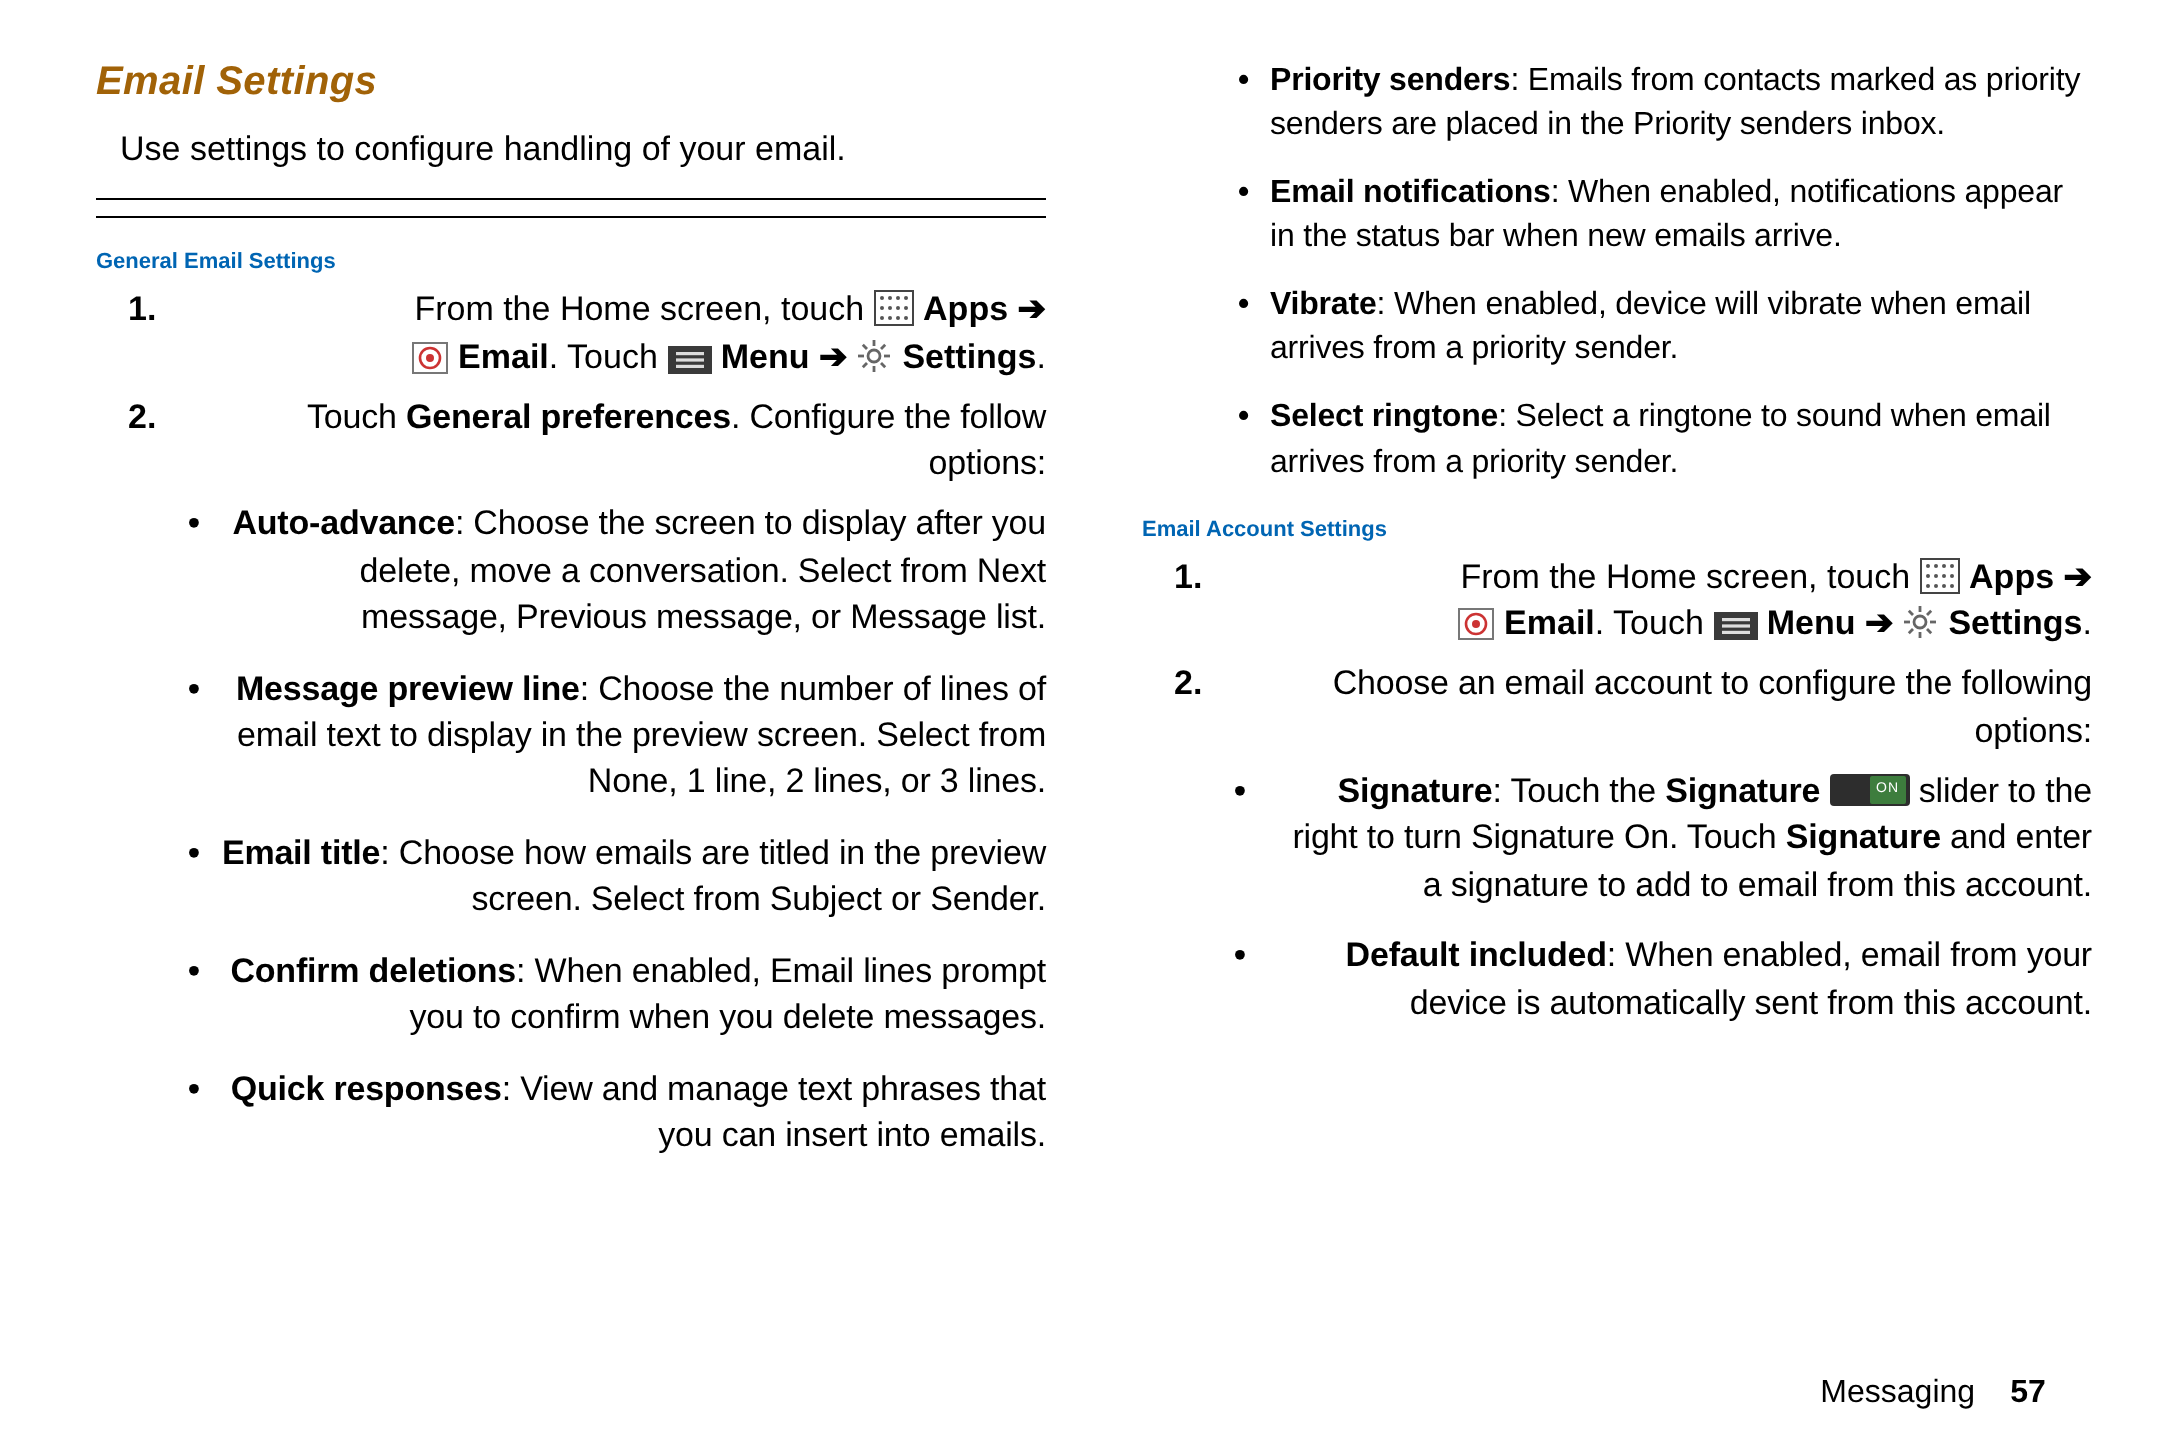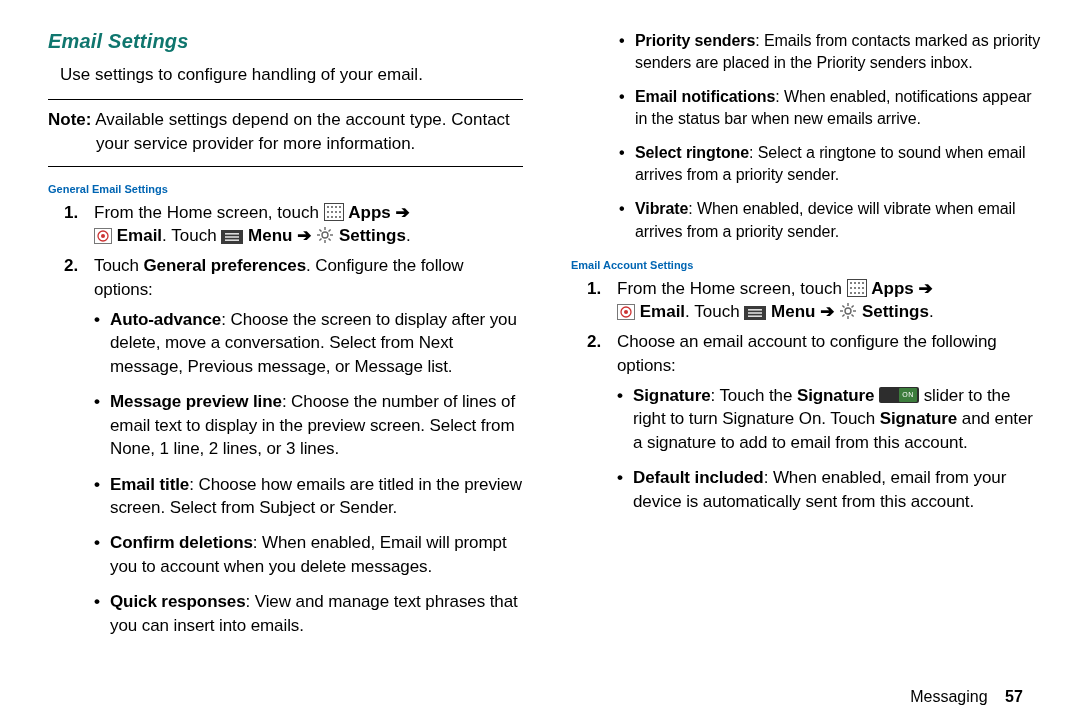--- a/index.html
+++ b/index.html
@@ -24,21 +24,21 @@
     display: flex;
     gap: 48px;
   }
   .col {
     flex: 1;
     min-width: 0;
   }
   .h1 {
     font-weight: bold;
     font-style: italic;
-    color: #0f766e;
+    color: #a16207;
     font-size: 20px;
     margin: 0 0 12px 0;
     letter-spacing: 0.2px;
   }
   .h2 {
     font-weight: bold;
     color: #0065b3;
     font-size: 11px;
     margin: 16px 0 6px 0;
   }
@@ -56,20 +56,21 @@
     line-height: 1.4;
     margin: 4px 0 10px 0;
     padding-left: 48px;
     text-indent: -48px;
   }
   ol.steps {
     list-style: none;
     padding: 0;
     margin: 4px 0 0 16px;
     counter-reset: step;
+    text-align: right;
   }
   ol.steps > li {
     counter-increment: step;
     font-size: 17px;
     line-height: 1.4;
     margin: 0 0 6px 0;
     padding-left: 30px;
     position: relative;
   }
   ol.steps > li::before {
@@ -138,24 +139,20 @@
 </head>
 <body>
 
 <div class="page">
   <div class="cols">
 
     <div class="col">
       <div class="h1">Email Settings</div>
       <div class="lead">Use settings to configure handling of your email.</div>
       <hr class="hr">
-      <div class="note">
-        <span class="b">Note:</span>
-        <span> </span><span>Available settings depend on the account type. Contact your service provider for more information.</span>
-      </div>
       <hr class="hr">
 
       <div class="h2">General Email Settings</div>
 
       <ol class="steps">
         <li>
           <span>From the Home screen, touch </span>
           <span class="icon icon-apps">
             <svg width="20" height="18">
                 <rect x="0.5" y="0.5" width="19" height="17" fill="#fff" stroke="#444"></rect>
@@ -211,33 +208,33 @@
           </span>
           <span class="b"> <span>Settings</span></span><span>.</span>
         </li>
 
         <li>
           <span class="cond"><span>Touch </span><span class="b">General preferences</span><span>. Configure the follow options:</span></span>
           <ul class="bullets cond" id="general-bullets">
               <li><span class="b">Auto-advance</span><span>: Choose the screen to display after you delete, move a conversation. Select from Next message, Previous message, or Message list.</span></li>
               <li><span class="b">Message preview line</span><span>: Choose the number of lines of email text to display in the preview screen. Select from None, 1 line, 2 lines, or 3 lines.</span></li>
               <li><span class="b">Email title</span><span>: Choose how emails are titled in the preview screen. Select from Subject or Sender.</span></li>
-              <li><span class="b">Confirm deletions</span><span>: When enabled, Email will prompt you to account when you delete messages.</span></li>
+              <li><span class="b">Confirm deletions</span><span>: When enabled, Email lines prompt you to confirm when you delete messages.</span></li>
               <li><span class="b">Quick responses</span><span>: View and manage text phrases that you can insert into emails.</span></li>
             </ul>
         </li>
       </ol>
     </div>
 
     <div class="col col2">
       <ul class="bullets top-level cond" id="top-bullets" style="margin-left:48px;">
           <li><span class="b">Priority senders</span><span>: Emails from contacts marked as priority senders are placed in the Priority senders inbox.</span></li>
           <li><span class="b">Email notifications</span><span>: When enabled, notifications appear in the status bar when new emails arrive.</span></li>
+          <li><span class="b">Vibrate</span><span>: When enabled, device will vibrate when email arrives from a priority sender.</span></li>
           <li><span class="b">Select ringtone</span><span>: Select a ringtone to sound when email arrives from a priority sender.</span></li>
-          <li><span class="b">Vibrate</span><span>: When enabled, device will vibrate when email arrives from a priority sender.</span></li>
         </ul>
 
       <div class="h2">Email Account Settings</div>
 
       <ol class="steps">
         <li>
           <span>From the Home screen, touch </span>
           <span class="icon icon-apps">
             <svg width="20" height="18">
                 <rect x="0.5" y="0.5" width="19" height="17" fill="#fff" stroke="#444"></rect>

